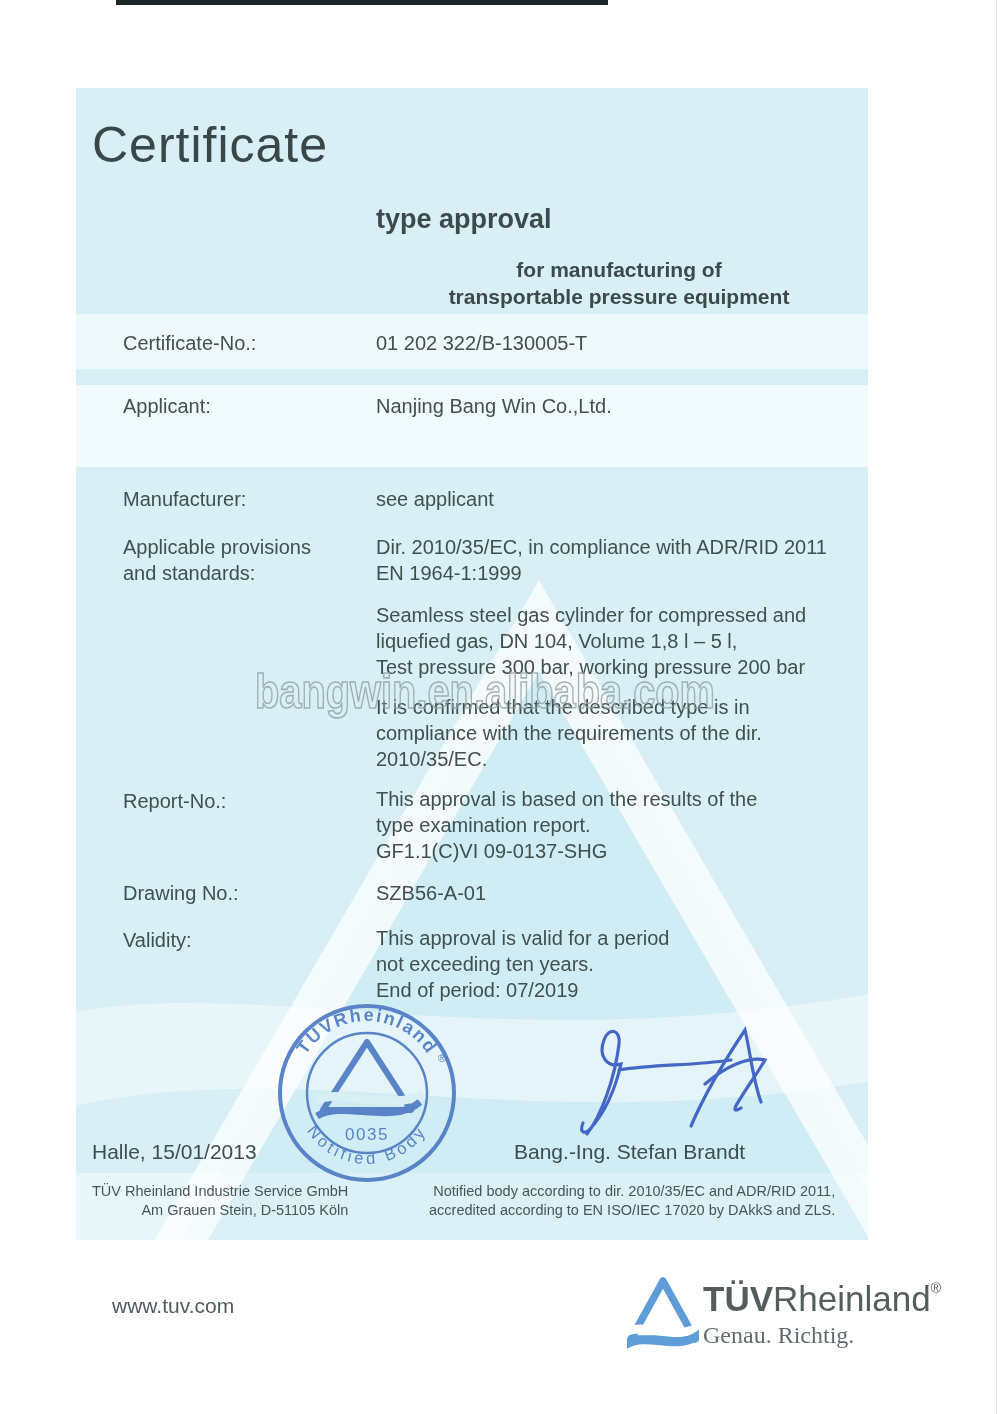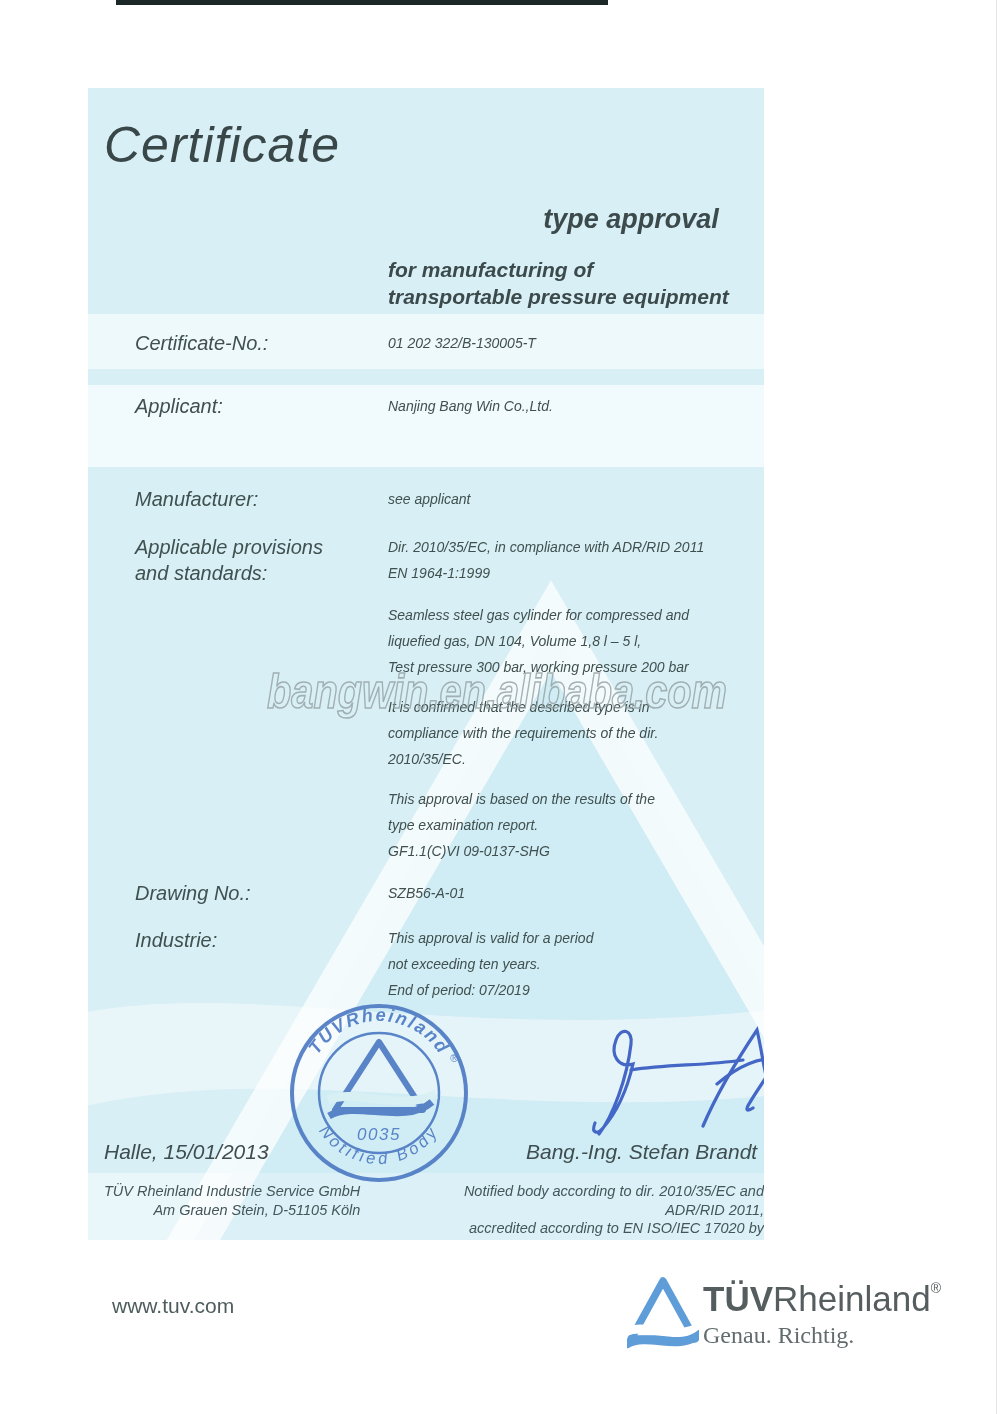--- a/index.html
+++ b/index.html
@@ -4,42 +4,41 @@
 <style>
   html,body{margin:0;padding:0;}
   body{
     width:1000px;height:1414px;position:relative;background:#ffffff;
     font-family:"Liberation Sans","DejaVu Sans",sans-serif;overflow:hidden;
   }
   .top-bar{position:absolute;left:116px;top:0;width:492px;height:5px;background:#1c2727;}
   .page-edge{position:absolute;right:3px;top:0;width:1px;height:1414px;background:#e2e6e6;}
 
   .panel{
-    position:absolute;left:88px;top:88px;width:676px;height:1152px;overflow:hidden;
+    position:absolute;left:76px;top:88px;width:792px;height:1152px;overflow:hidden;
     background:linear-gradient(180deg,
       #d7eff5 0px,#d7eff5 226px,
       #eef9fc 226px,#eef9fc 281px,
       #d7eff5 281px,#d7eff5 297px,
       #f1fafc 297px,#f1fafc 379px,
       #d7eff5 379px,#d7eff5 1085px,
       #e9f7fa 1085px,#e9f7fa 1152px);
-    font-style:italic;
   }
   .wm-tri{position:absolute;left:0;top:0;}
   .cert-title{
     position:absolute;left:16px;top:30px;font-size:50px;font-weight:400;
     color:#3a4749;letter-spacing:1px;margin:0;line-height:1.1;
   }
-  .heading-block{position:absolute;left:300px;top:116px;width:486px;text-align:center;
+  .heading-block{position:absolute;left:300px;top:116px;width:486px;text-align:left;
     font-size:27px;font-weight:bold;color:#3c4a4c;}
-  .subheading{position:absolute;left:300px;top:168px;width:486px;
+  .subheading{position:absolute;left:300px;top:168px;width:486px;text-align:center;
     font-size:21px;font-weight:bold;color:#3c4a4c;line-height:27px;white-space:pre-line;}
   .row-label{position:absolute;left:16px;width:272px;font-size:20px;line-height:26px;
     color:#40504f;white-space:pre-line;margin-left:31px;}
-  .row-value{position:absolute;left:300px;width:505px;font-size:14px;line-height:26px;
+  .row-value{position:absolute;left:300px;width:505px;font-size:20px;line-height:26px;
     color:#40504f;white-space:pre-line;}
   .place-date{position:absolute;left:16px;top:1052px;font-size:21px;color:#3e4d4f;}
   .signer{position:absolute;left:438px;top:1052px;font-size:21px;color:#3e4d4f;}
   .footnote{position:absolute;top:1094px;font-size:14.5px;line-height:18.5px;
     color:#44565a;white-space:pre-line;text-align:right;}
   .footnote.left{left:16px;}
   .footnote.right{left:353px;}
   .stamp{position:absolute;left:196px;top:910px;opacity:.92;}
   .signature{position:absolute;left:465px;top:918px;opacity:.95;}
   .wm-text{position:absolute;left:173px;top:564px;opacity:.8;}
@@ -85,28 +84,29 @@
 EN 1964-1:1999</div>
 
   <div class="row-value" style="top:514px">Seamless steel gas cylinder for compressed and
 liquefied gas, DN 104, Volume 1,8 l – 5 l,
 Test pressure 300 bar, working pressure 200 bar</div>
 
   <div class="row-value" style="top:606px">It is confirmed that the described type is in
 compliance with the requirements of the dir.
 2010/35/EC.</div>
 
+  <div class="row-label" style="top:700px">Report-No.:</div>
   <div class="row-value" style="top:698px">This approval is based on the results of the
 type examination report.
 GF1.1(C)VI 09-0137-SHG</div>
 
   <div class="row-label" style="top:792px">Drawing No.:</div>
   <div class="row-value" style="top:792px">SZB56-A-01</div>
 
-  <div class="row-label" style="top:839px">Industrie:</div>
+  <div class="row-label" style="top:839px">Validity:</div>
   <div class="row-value" style="top:837px">This approval is valid for a period
 not exceeding ten years.
 End of period: 07/2019</div>
 
   <svg class="wm-text" width="472" height="78" viewBox="0 0 472 78">
     <text x="236" y="56" text-anchor="middle" textLength="460" lengthAdjust="spacingAndGlyphs" font-size="48" font-weight="bold" fill="none" stroke="#94a0a2" stroke-width="1.6">bangwin.en.alibaba.com</text>
   </svg>
 
   <svg class="stamp" width="190" height="190" viewBox="0 0 190 190">
     <defs>

